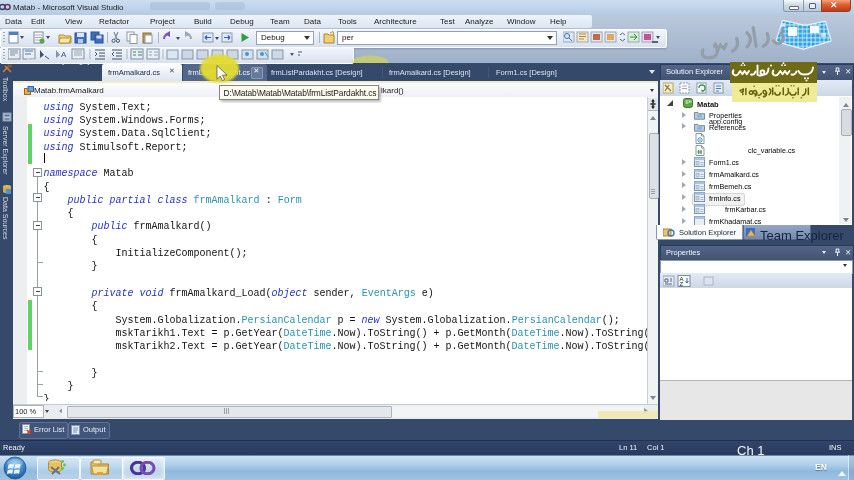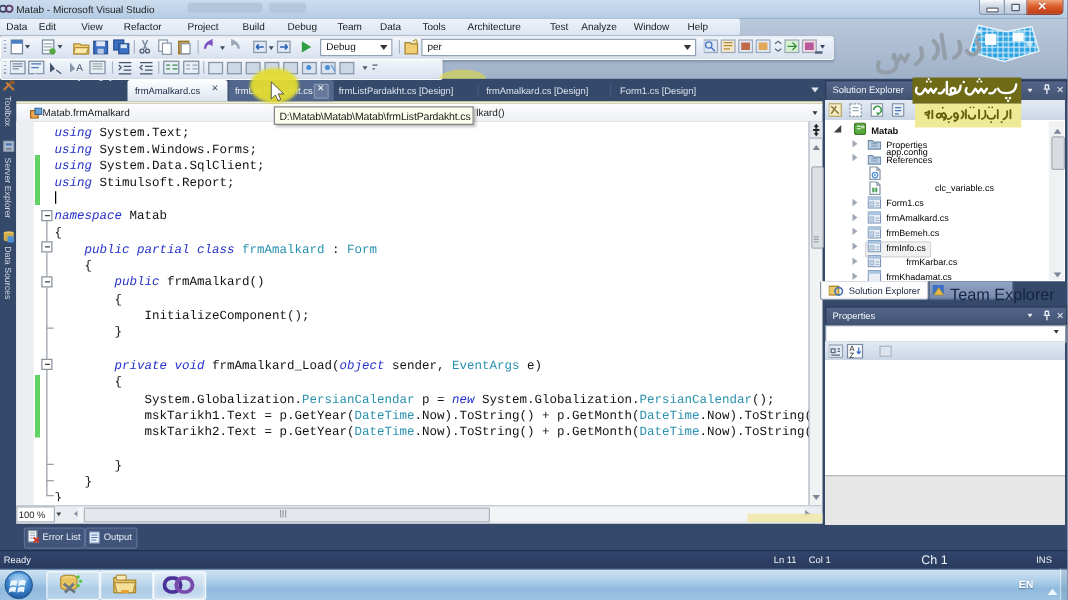--- a/index.html
+++ b/index.html
@@ -508,21 +508,21 @@
 <svg class="abs" style="left:71px;top:424.5px;" width="9" height="10" viewBox="0 0 9 10">
         <rect x="0.5" y="0.5" width="8" height="9" fill="#e8eef6" stroke="#7a94b8"></rect>
         <path d="M2 3 h5 M2 5 h5 M2 7 h4" stroke="#4a78b8" stroke-width=".8"></path>
       </svg>
 <div class="tx" style="left:83px;top:425px;font-size:7.5px;color:#e8edf5;">Output</div>
 
 <div class="abs" style="left:0;top:440px;width:854px;height:15px;background:linear-gradient(#31446a,#283a5c);border-top:1px solid #1f3052;"></div>
 <div class="tx" style="left:3px;top:442.5px;font-size:7.5px;color:#f0f3f8;">Ready</div>
 <div class="tx" style="left:619px;top:442.5px;font-size:7.5px;color:#f0f3f8;">Ln 11</div>
 <div class="tx" style="left:647px;top:442.5px;font-size:7.5px;color:#f0f3f8;">Col 1</div>
-<div class="tx" style="left:737px;top:442.5px;font-size:10px;color:#f0f3f8;">Ch 1</div>
+<div class="tx" style="left:737px;top:442.5px;font-size:13px;color:#f0f3f8;">Ch 1</div>
 <div class="tx" style="left:829px;top:442.5px;font-size:7.5px;color:#f0f3f8;">INS</div>
 
 <div class="abs" style="left:0;top:455px;width:854px;height:25px;background:linear-gradient(#cde2f2,#a9cbe7 40%,#8fb9dd 60%,#9ec4e3);border-top:1px solid #6a87a8;"></div>
 <svg class="abs" style="left:3px;top:456px;" width="24" height="24" viewBox="0 0 24 24">
   <defs>
           <radialGradient id="orb" cx="50%" cy="35%" r="70%">
             <stop offset="0%" stop-color="#8ecbf5"></stop>
             <stop offset="55%" stop-color="#3d85cf"></stop>
             <stop offset="100%" stop-color="#174f92"></stop>
           </radialGradient>

